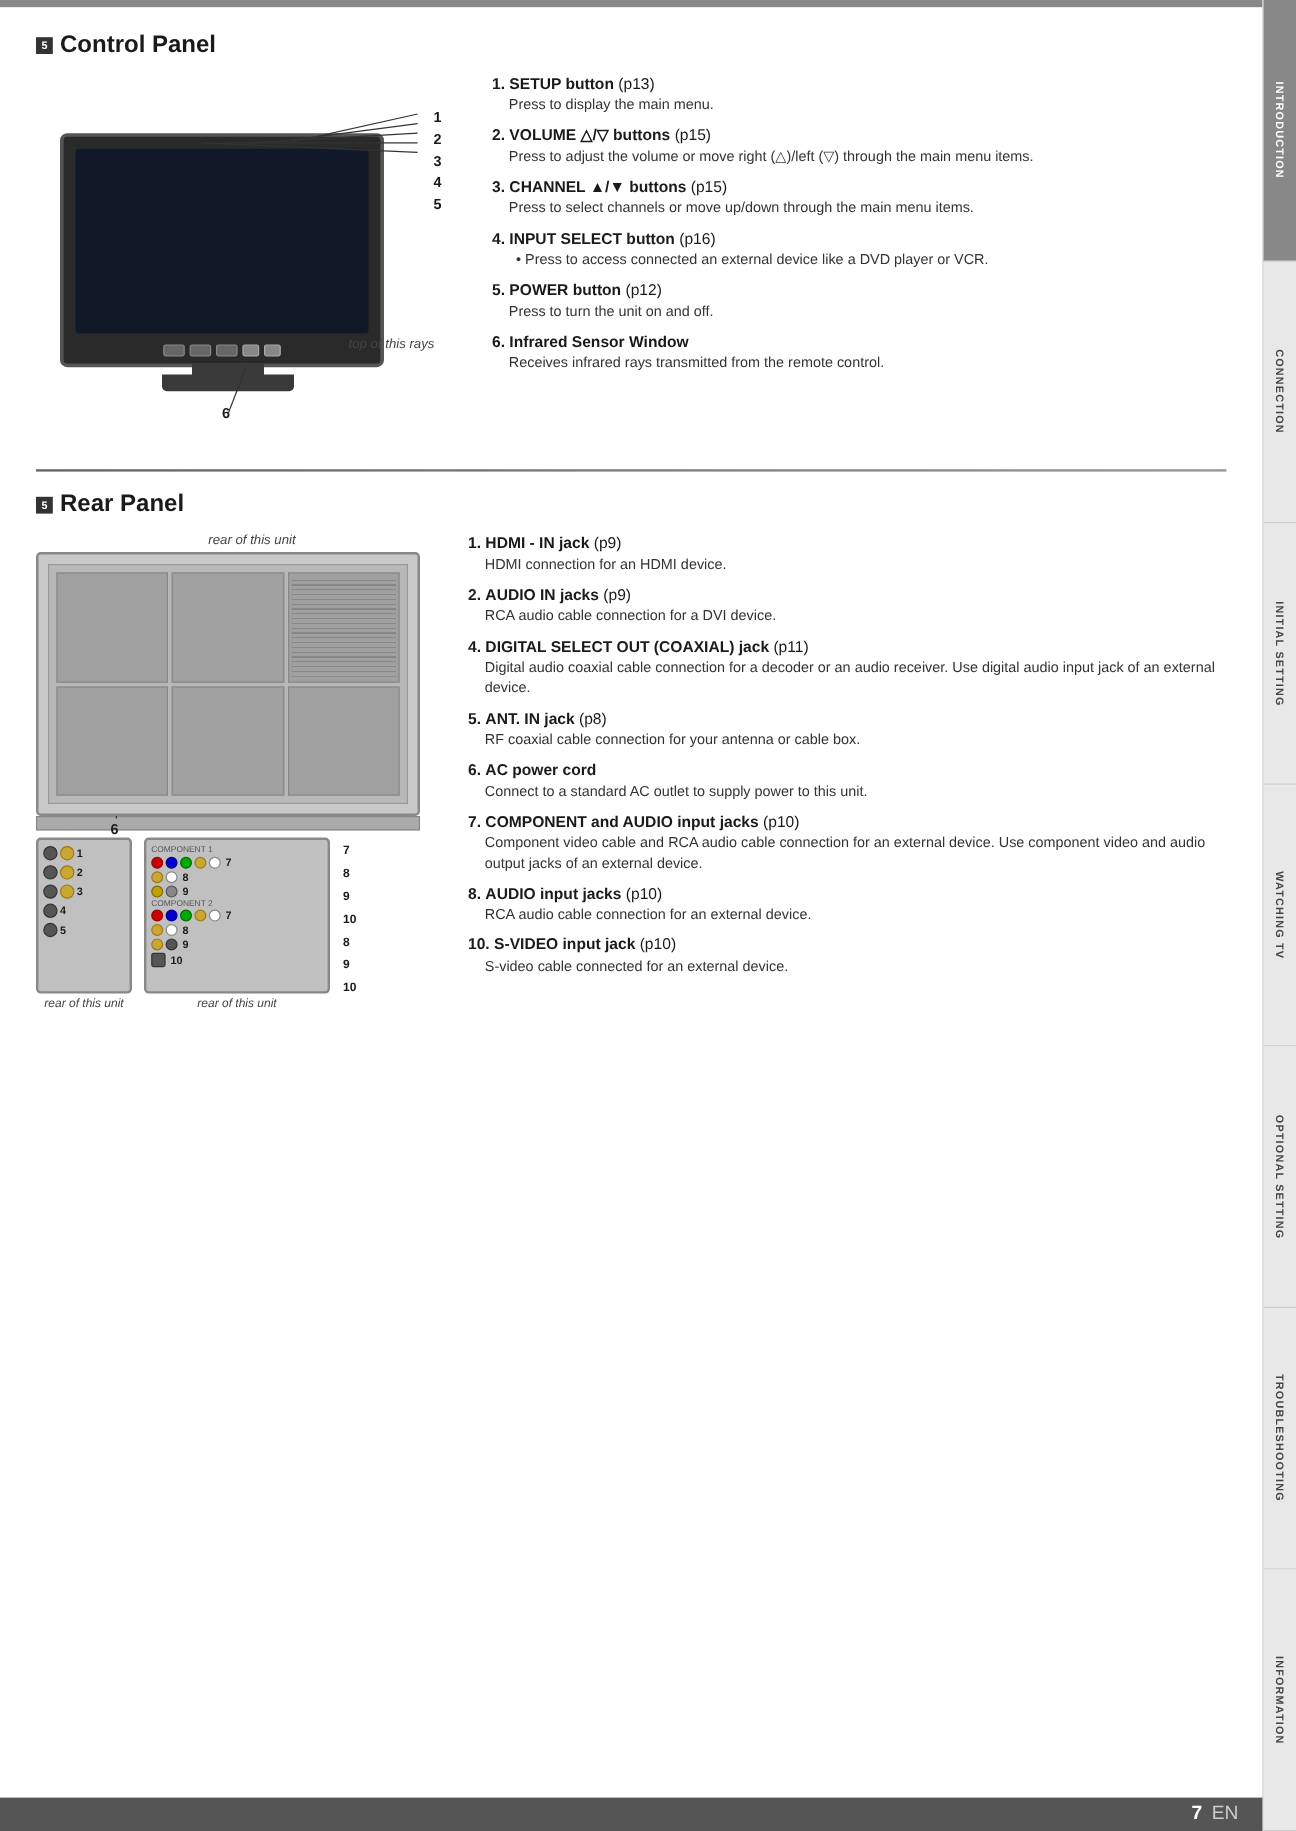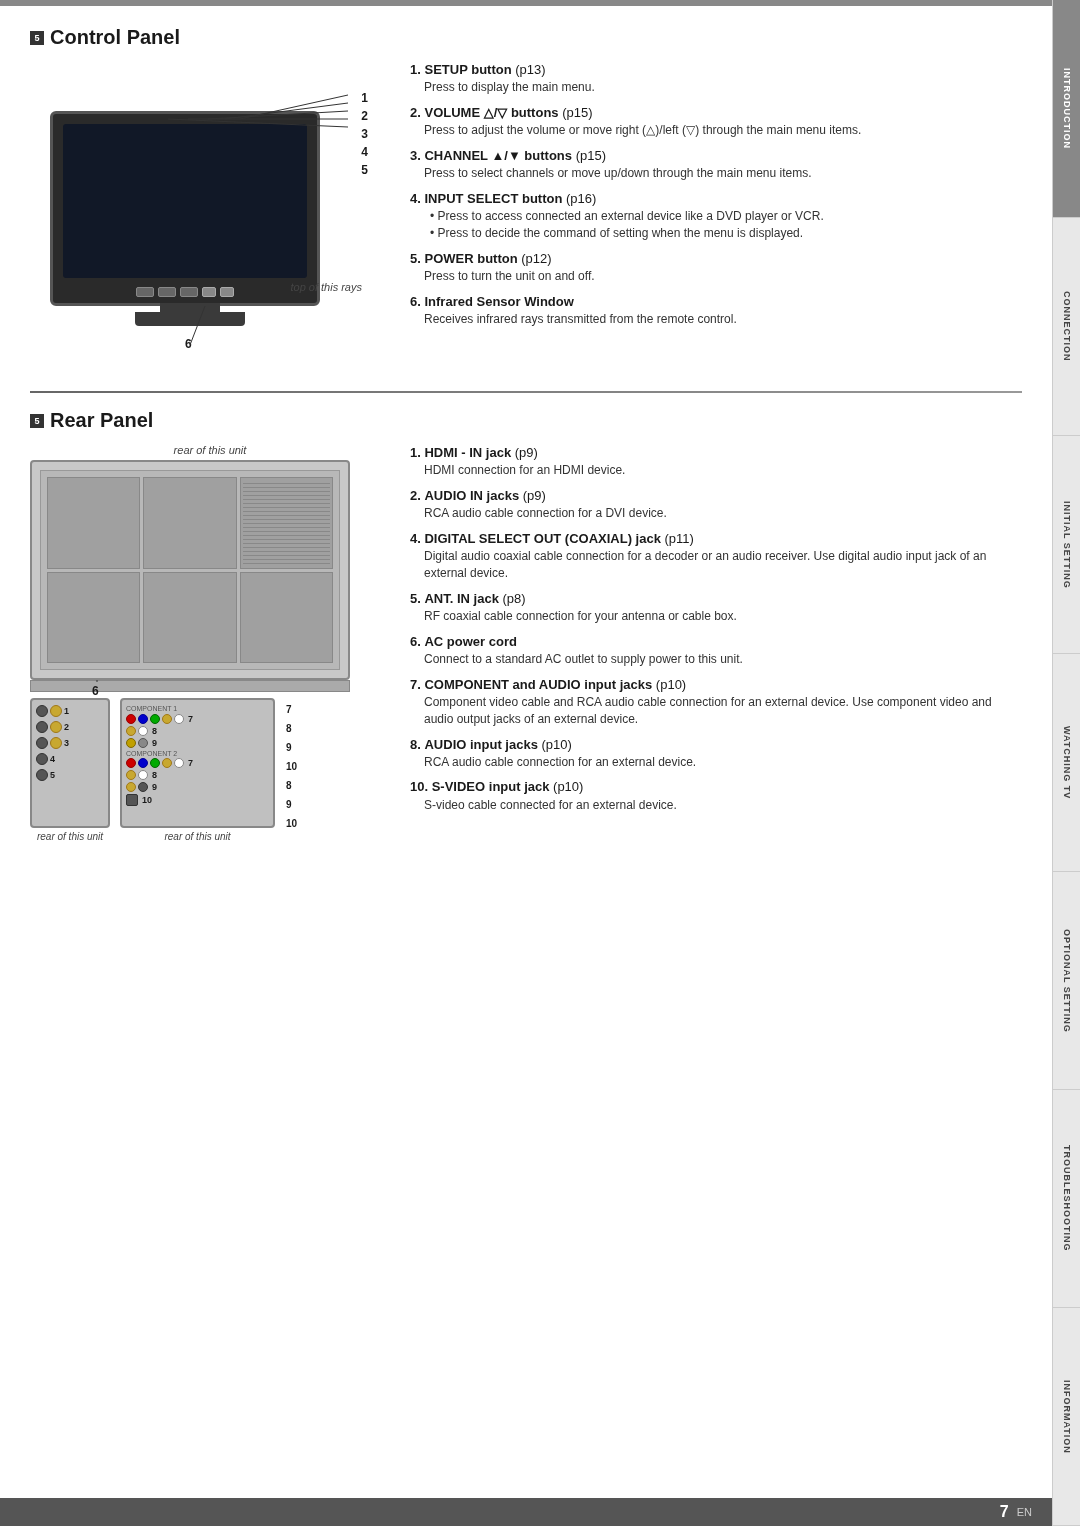--- a/index.html
+++ b/index.html
@@ -158,28 +158,27 @@
       justify-content: flex-end;
       padding-right: 20px;
     }
     .page-num {
       color: #fff;
       font-size: 16px;
       font-weight: bold;
     }
     .page-lang {
       color: #ccc;
-      font-size: 11px;
+      font-size: 16px;
       margin-left: 8px;
       text-align: right;
     }
 
     .rear-section-body {
       display: flex;
-      gap: 20px;
     }
     .rear-left-col {
       flex: 0 0 360px;
     }
     .rear-right-col {
       flex: 1;
     }
   </style>
 </head>
 <body>
@@ -270,21 +269,20 @@
         <li class="desc-item">
           <span class="item-num">3.</span>
           <span class="item-title"> CHANNEL ▲/▼ buttons </span><span>(p15)</span>
           <p>Press to select channels or move up/down through the main menu items.</p>
         </li>
         <li class="desc-item">
           <span class="item-num">4.</span>
           <span class="item-title"> INPUT SELECT button </span><span>(p16)</span>
           <ul>
             <li>Press to access connected an external device like a DVD player or VCR.</li>
-            <li>Press to decide the command of setting when the menu is displayed.</li>
           </ul>
         </li>
         <li class="desc-item">
           <span class="item-num">5.</span>
           <span class="item-title"> POWER button </span><span>(p12)</span>
           <p>Press to turn the unit on and off.</p>
         </li>
         <li class="desc-item">
           <span class="item-num">6.</span>
           <span class="item-title"> Infrared Sensor Window</span>

